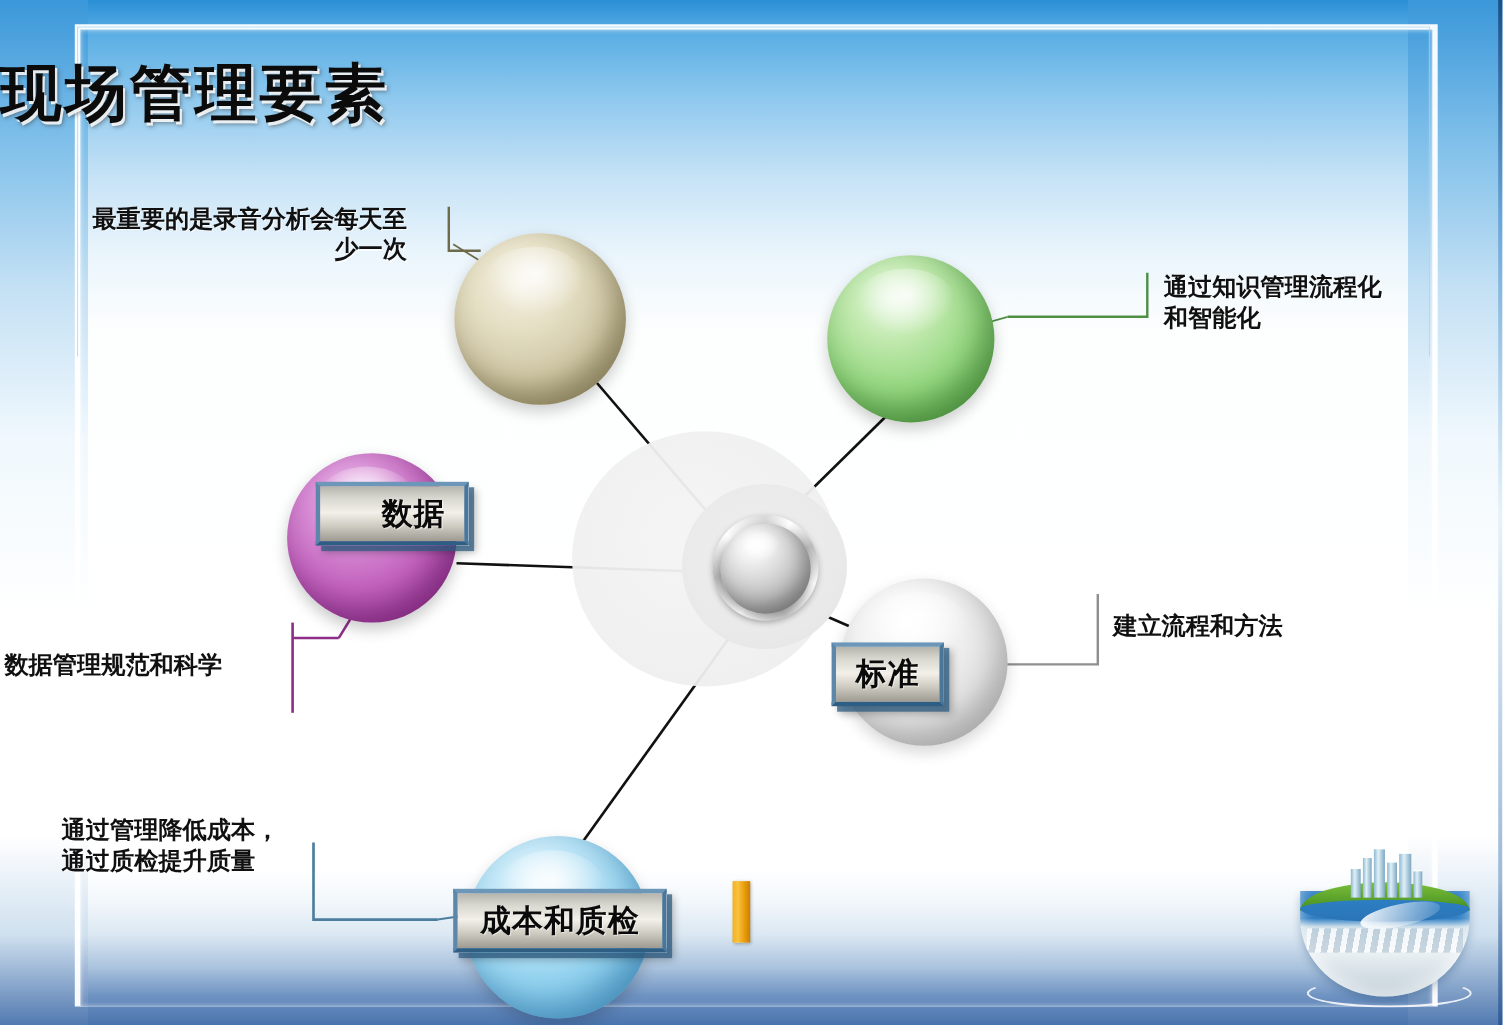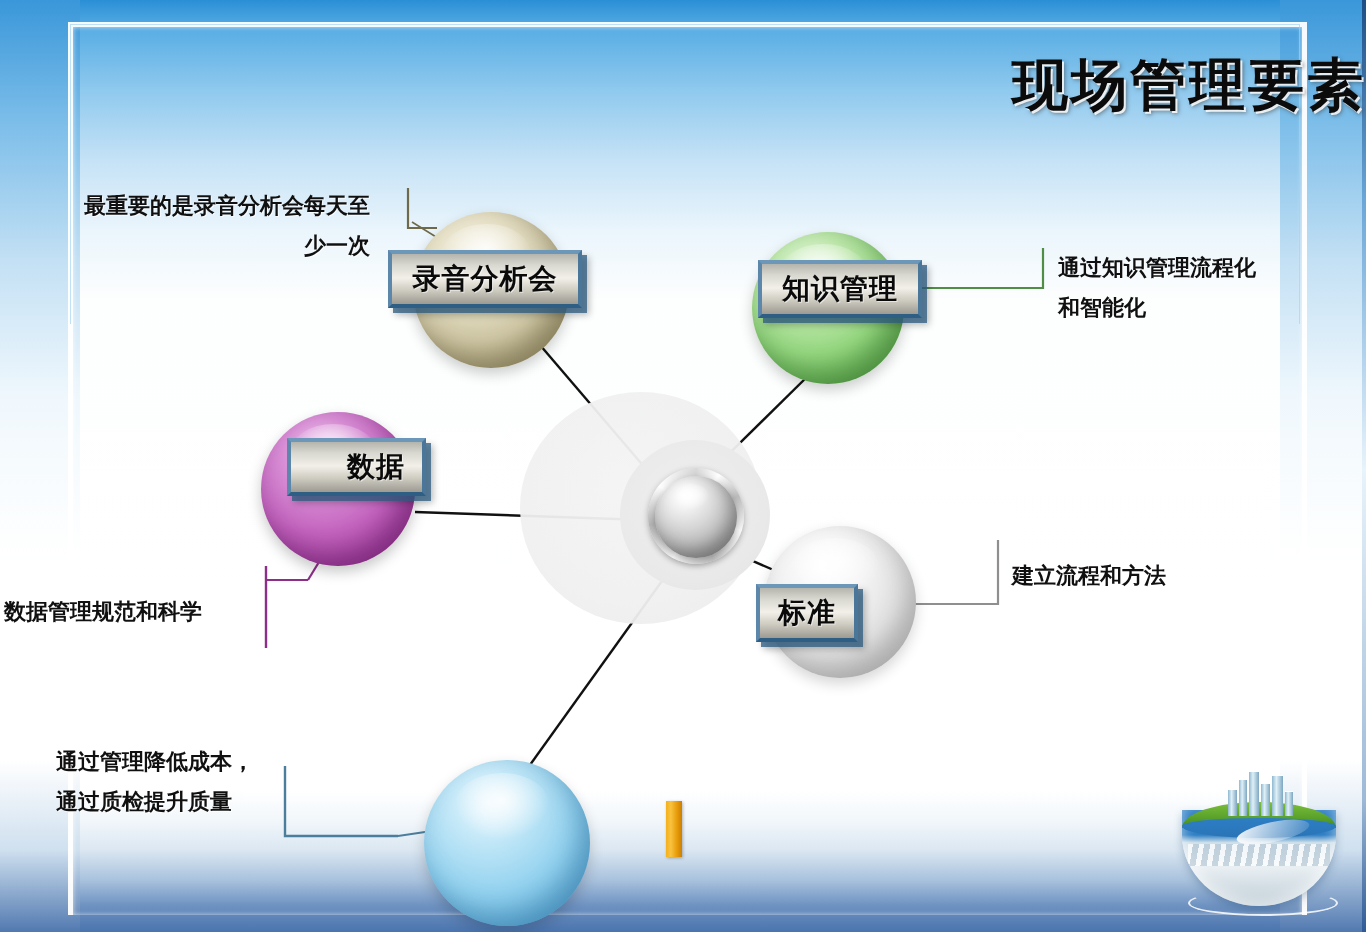--- a/index.html
+++ b/index.html
@@ -88,21 +88,21 @@
     border-right: 1px solid rgba(160,210,240,0.65);
     box-sizing: border-box;
   }
 
   
   #title {
     position: absolute;
     left: 0;
     top: 48px;
     width: 1366px;
-    text-align: right;
+    text-align: left;
     font-size: 56px;
     font-weight: bold;
     letter-spacing: 3px;
     color: #0b0b0b;
     text-shadow:
        2px 2px 0 rgba(255,255,255,0.85),
        3px 3px 4px rgba(60,60,60,0.55);
     font-family: "DejaVu Sans", "Liberation Sans", sans-serif;
   }
 
@@ -203,21 +203,21 @@
     font-family: "DejaVu Sans", "Liberation Sans", sans-serif;
     text-shadow: 1px 1px 0 rgba(255,255,255,0.55);
   }
 
   
   .note {
     position: absolute;
     color: #101010;
     font-weight: bold;
     font-size: 22px;
-    line-height: 40px;
+    line-height: 28px;
     font-family: "DejaVu Sans", "Liberation Sans", sans-serif;
     text-shadow: 1px 1px 0 rgba(255,255,255,0.7);
   }
   .note.right-align { text-align: right; }
 
   
   svg.links {
     position: absolute;
     left: 0; top: 0;
     width: 1366px;
@@ -344,32 +344,31 @@
     <polyline points="285,766 285,836 398,836" fill="none" stroke="#4b7e9c" stroke-width="2.4"></polyline>
     <line x1="398" y1="836" x2="452" y2="828" stroke="#4b7e9c" stroke-width="1.8"></line>
   </svg>
 
   <div class="hub-outer" style="left:520px; top:392px; width:242px; height:232px;"></div>
   <div class="hub-mid" style="left:620px; top:440px; width:150px; height:150px;"></div>
   <div class="hub-ring" style="left:648px; top:468px; width:96px; height:96px;"></div>
   <div class="hub-ball" style="left:655px; top:476px; width:82px; height:82px;"></div>
 
   <div class="sphere beige" style="left:413px; top:212px; width:156px; height:156px;"></div>
-  <div class="plaque" style="left:388px; top:250px; width:186px; height:50px; font-size:28px;">录音分析会</div>
 
   <div class="sphere green" style="left:752px; top:232px; width:152px; height:152px;"></div>
-  <div class="plaque" style="left:758px; top:260px; width:156px; height:50px; font-size:28px;">知识管理</div>
 
   <div class="sphere purple" style="left:261px; top:412px; width:154px; height:154px;"></div>
   <div class="plaque" style="left:287px; top:438px; width:92px; height:50px; font-size:28px;padding-left:39px;">数据</div>
 
   <div class="sphere gray" style="left:764px; top:526px; width:152px; height:152px;"></div>
   <div class="plaque" style="left:756px; top:584px; width:94px; height:50px; font-size:28px;">标准</div>
 
   <div class="sphere blue" style="left:424px; top:760px; width:166px; height:166px;"></div>
+  <div class="plaque" style="left:412px; top:808px; width:186px; height:50px; font-size:28px;">成本和质检</div>
 
   <div class="note right-align" style="left:70px; top:186px; width:300px;">最重要的是录音分析会每天至少一次</div>
 
   <div class="note" style="left:1058px; top:248px; width:210px;">通过知识管理流程化和智能化</div>
 
   <div class="note" style="left:1012px; top:556px; width:230px;">建立流程和方法</div>
 
   <div class="note" style="left:4px; top:592px; width:260px;">数据管理规范和科学</div>
 
   <div class="note" style="left:56px; top:742px; width:200px;">通过管理降低成本，通过质检提升质量</div>

